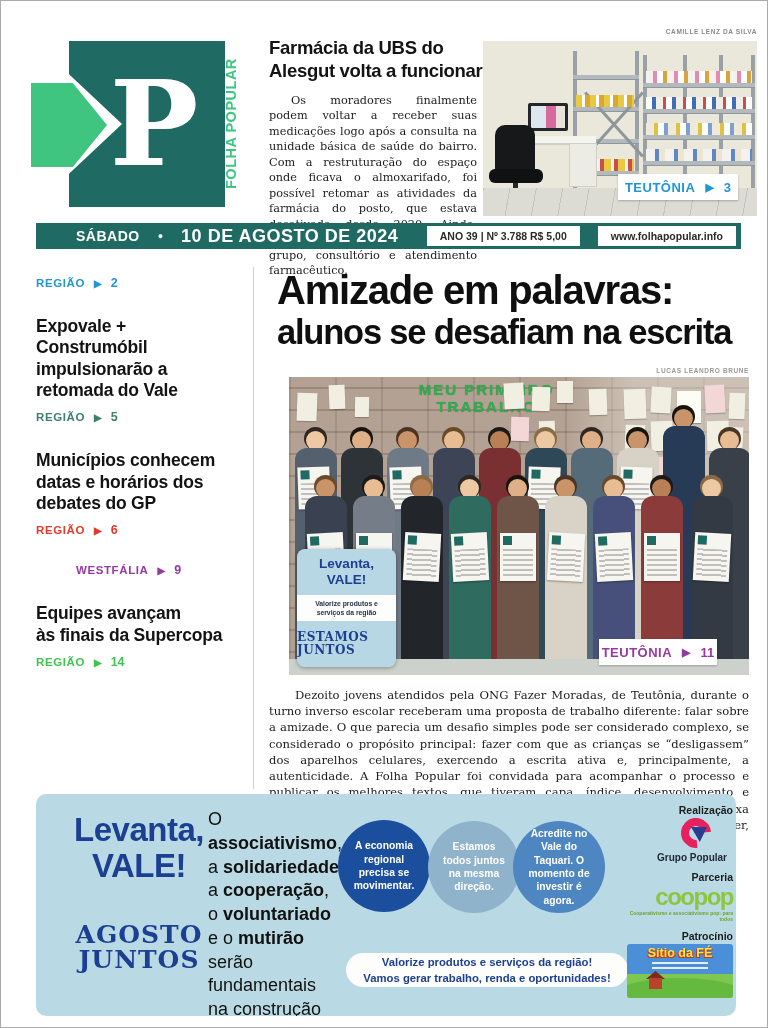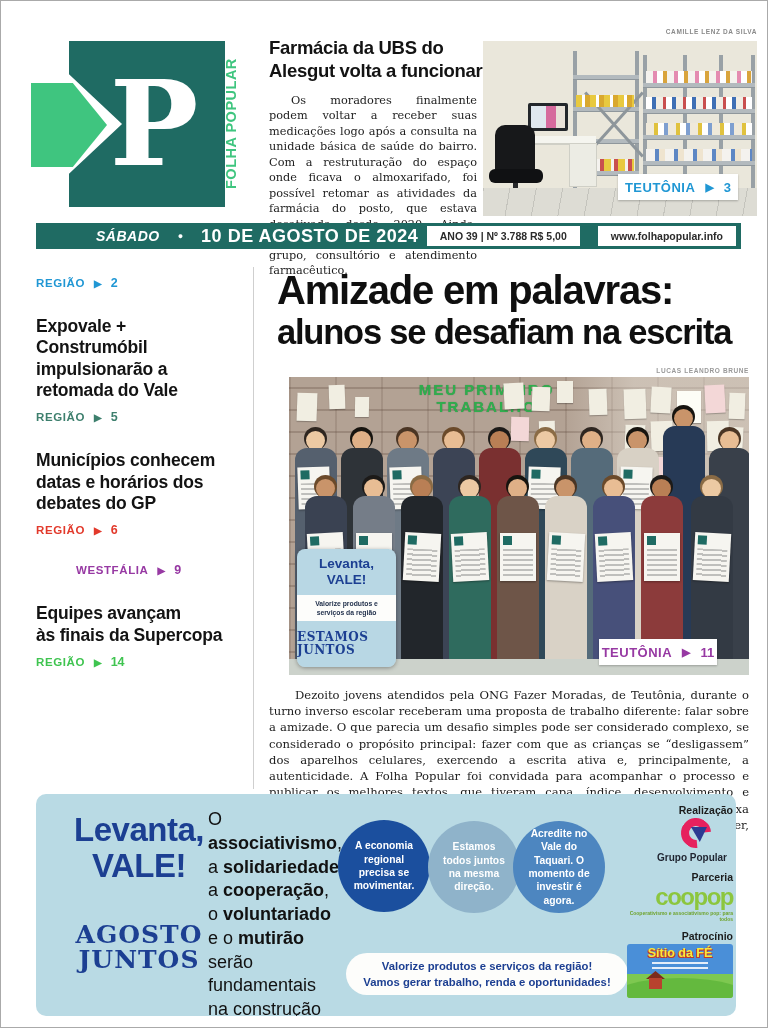--- a/index.html
+++ b/index.html
@@ -41,21 +41,21 @@
   .ph-chairbase{left:12px;top:157px;width:42px;height:4px;background:#26282b;border-radius:3px;}
   .ph-brace{width:86px;height:3px;background:#8e969b;left:88px;top:82px;}
   .page-tag{height:26px;background:#fff;display:flex;align-items:center;justify-content:center;gap:10px;
     font-weight:800;box-shadow:0 1px 2px rgba(0,0,0,.25);}
   .page-tag .tag-label{font-size:13px;letter-spacing:.5px;}
   .page-tag .tag-arrow{font-size:11px;}
   .page-tag .tag-num{font-size:13px;}
 
   
   .datebar{left:35px;top:222px;width:705px;height:26px;background:#1f6b63;display:flex;align-items:center;color:#fff;}
-  .datebar .day{margin-left:60px;font-weight:800;font-size:14px;letter-spacing:.5px;font-style:italic;}
+  .datebar .day{margin-left:40px;font-weight:800;font-size:14px;letter-spacing:.5px;}
   .datebar .bullet{font-size:9px;margin:0 18px;}
   .datebar .date{font-weight:800;font-size:18px;letter-spacing:.5px;}
   .datebar .spacer{flex:1;}
   .datebar .whitebox{background:#fff;color:#2b2b2b;font-weight:700;font-size:10.5px;padding:4px 13px;margin-right:18px;}
   .datebar .whitebox.link{margin-right:5px;}
 
   
   .sidebar{left:35px;top:266px;width:212px;}
   .sb-item{margin-bottom:26px;}
   .sb-title{font-size:17.5px;font-weight:800;line-height:1.22;color:#131313;letter-spacing:-.2px;white-space:pre-line;}
@@ -106,21 +106,21 @@
   .ad-estamos{left:8px;top:128px;width:190px;text-align:center;color:#1c3f92;font-family:"DejaVu Serif",serif;
     font-weight:800;font-size:25px;line-height:1.0;letter-spacing:1px;white-space:pre-line;}
   .ad-manifesto{left:172px;top:14px;width:138px;font-size:18px;line-height:1.32;color:#111;}
   .ad-manifesto b{font-weight:800;}
   .ad-manifesto .rest{white-space:pre-line;}
   .circle{position:absolute;width:92px;height:92px;border-radius:50%;display:flex;align-items:center;justify-content:center;
     text-align:center;color:#fff;font-weight:700;font-size:10.3px;line-height:1.3;padding:10px;box-sizing:border-box;}
   .c1{left:302px;top:26px;background:#1b4f9e;z-index:1;}
   .c2{left:392px;top:27px;background:#8fb3ca;z-index:2;}
   .c3{left:477px;top:27px;background:#4d86c0;z-index:3;}
-  .ad-pill{left:310px;top:159px;width:282px;height:42px;background:#fdfdfb;border-radius:23px;display:flex;
+  .ad-pill{left:310px;top:159px;width:282px;height:34px;background:#fdfdfb;border-radius:23px;display:flex;
     flex-direction:column;align-items:center;justify-content:center;color:#1c3f92;font-weight:700;font-size:11.3px;line-height:1.45;}
   .partners{left:585px;top:10px;width:112px;text-align:right;}
   .partner-label{font-size:10.5px;font-weight:700;color:#1c1c1c;margin-bottom:2px;}
   .gp-logo{display:inline-block;position:relative;width:44px;height:32px;margin-right:14px;}
   .gp-g{position:absolute;left:6px;top:0;width:22px;height:22px;border:8px solid #e6215e;border-radius:50%;
     border-right-color:transparent;transform:rotate(40deg);box-sizing:border-box;width:30px;height:30px;}
   .gp-tri{position:absolute;left:16px;top:9px;width:16px;height:15px;background:#2b3a92;
     clip-path:polygon(0 0,100% 0,55% 100%);}
   .gp-name{font-size:10px;font-weight:700;color:#1f2430;margin:-2px 6px 8px 0;}
   .coopop{font-size:24px;font-weight:800;color:#8cc63e;letter-spacing:-1.5px;line-height:1;margin:2px 0 1px;}

